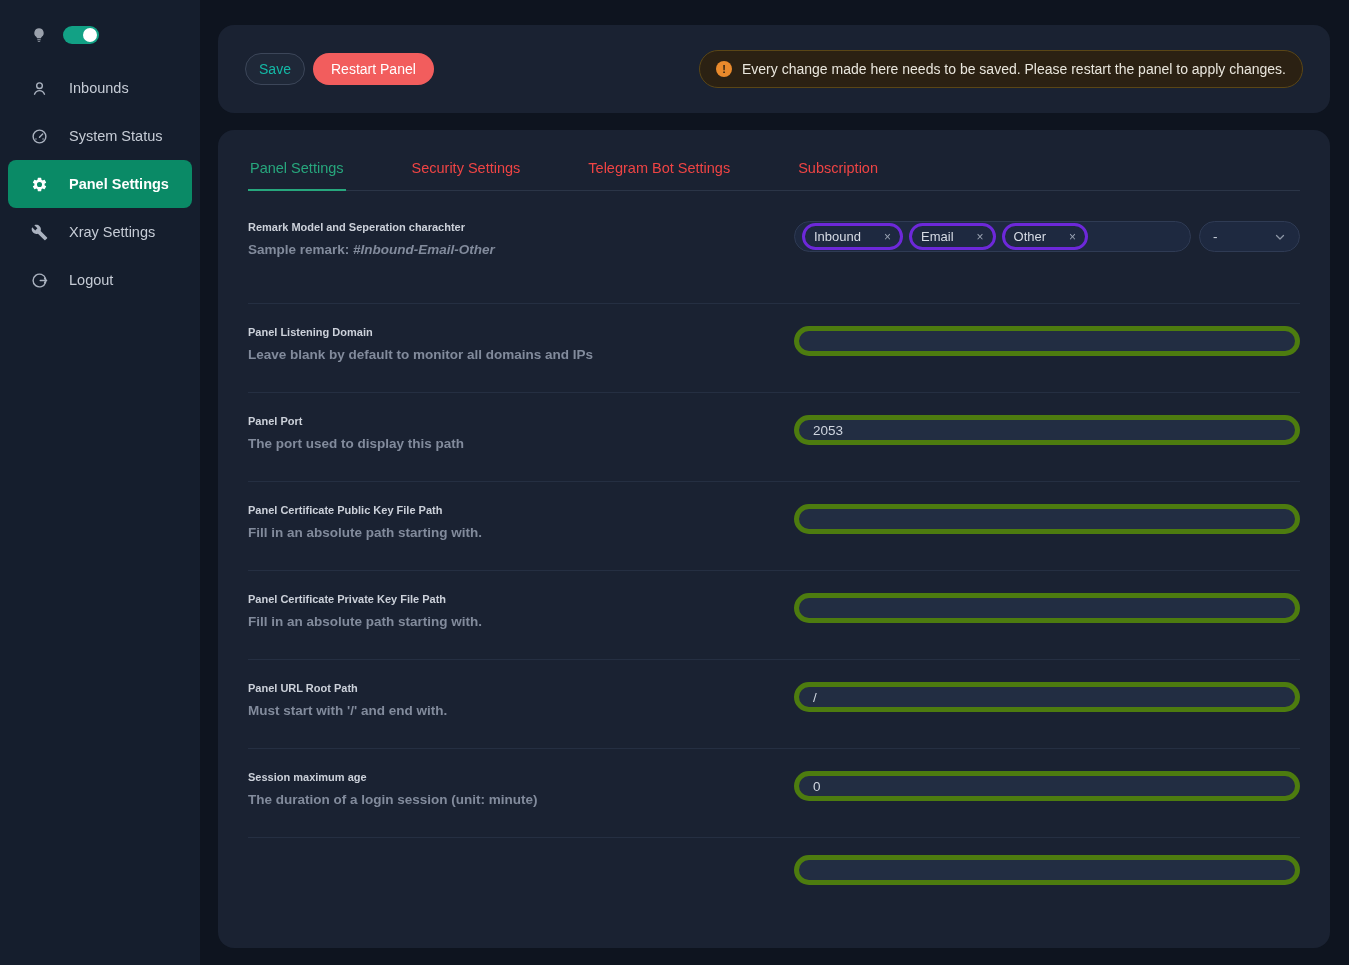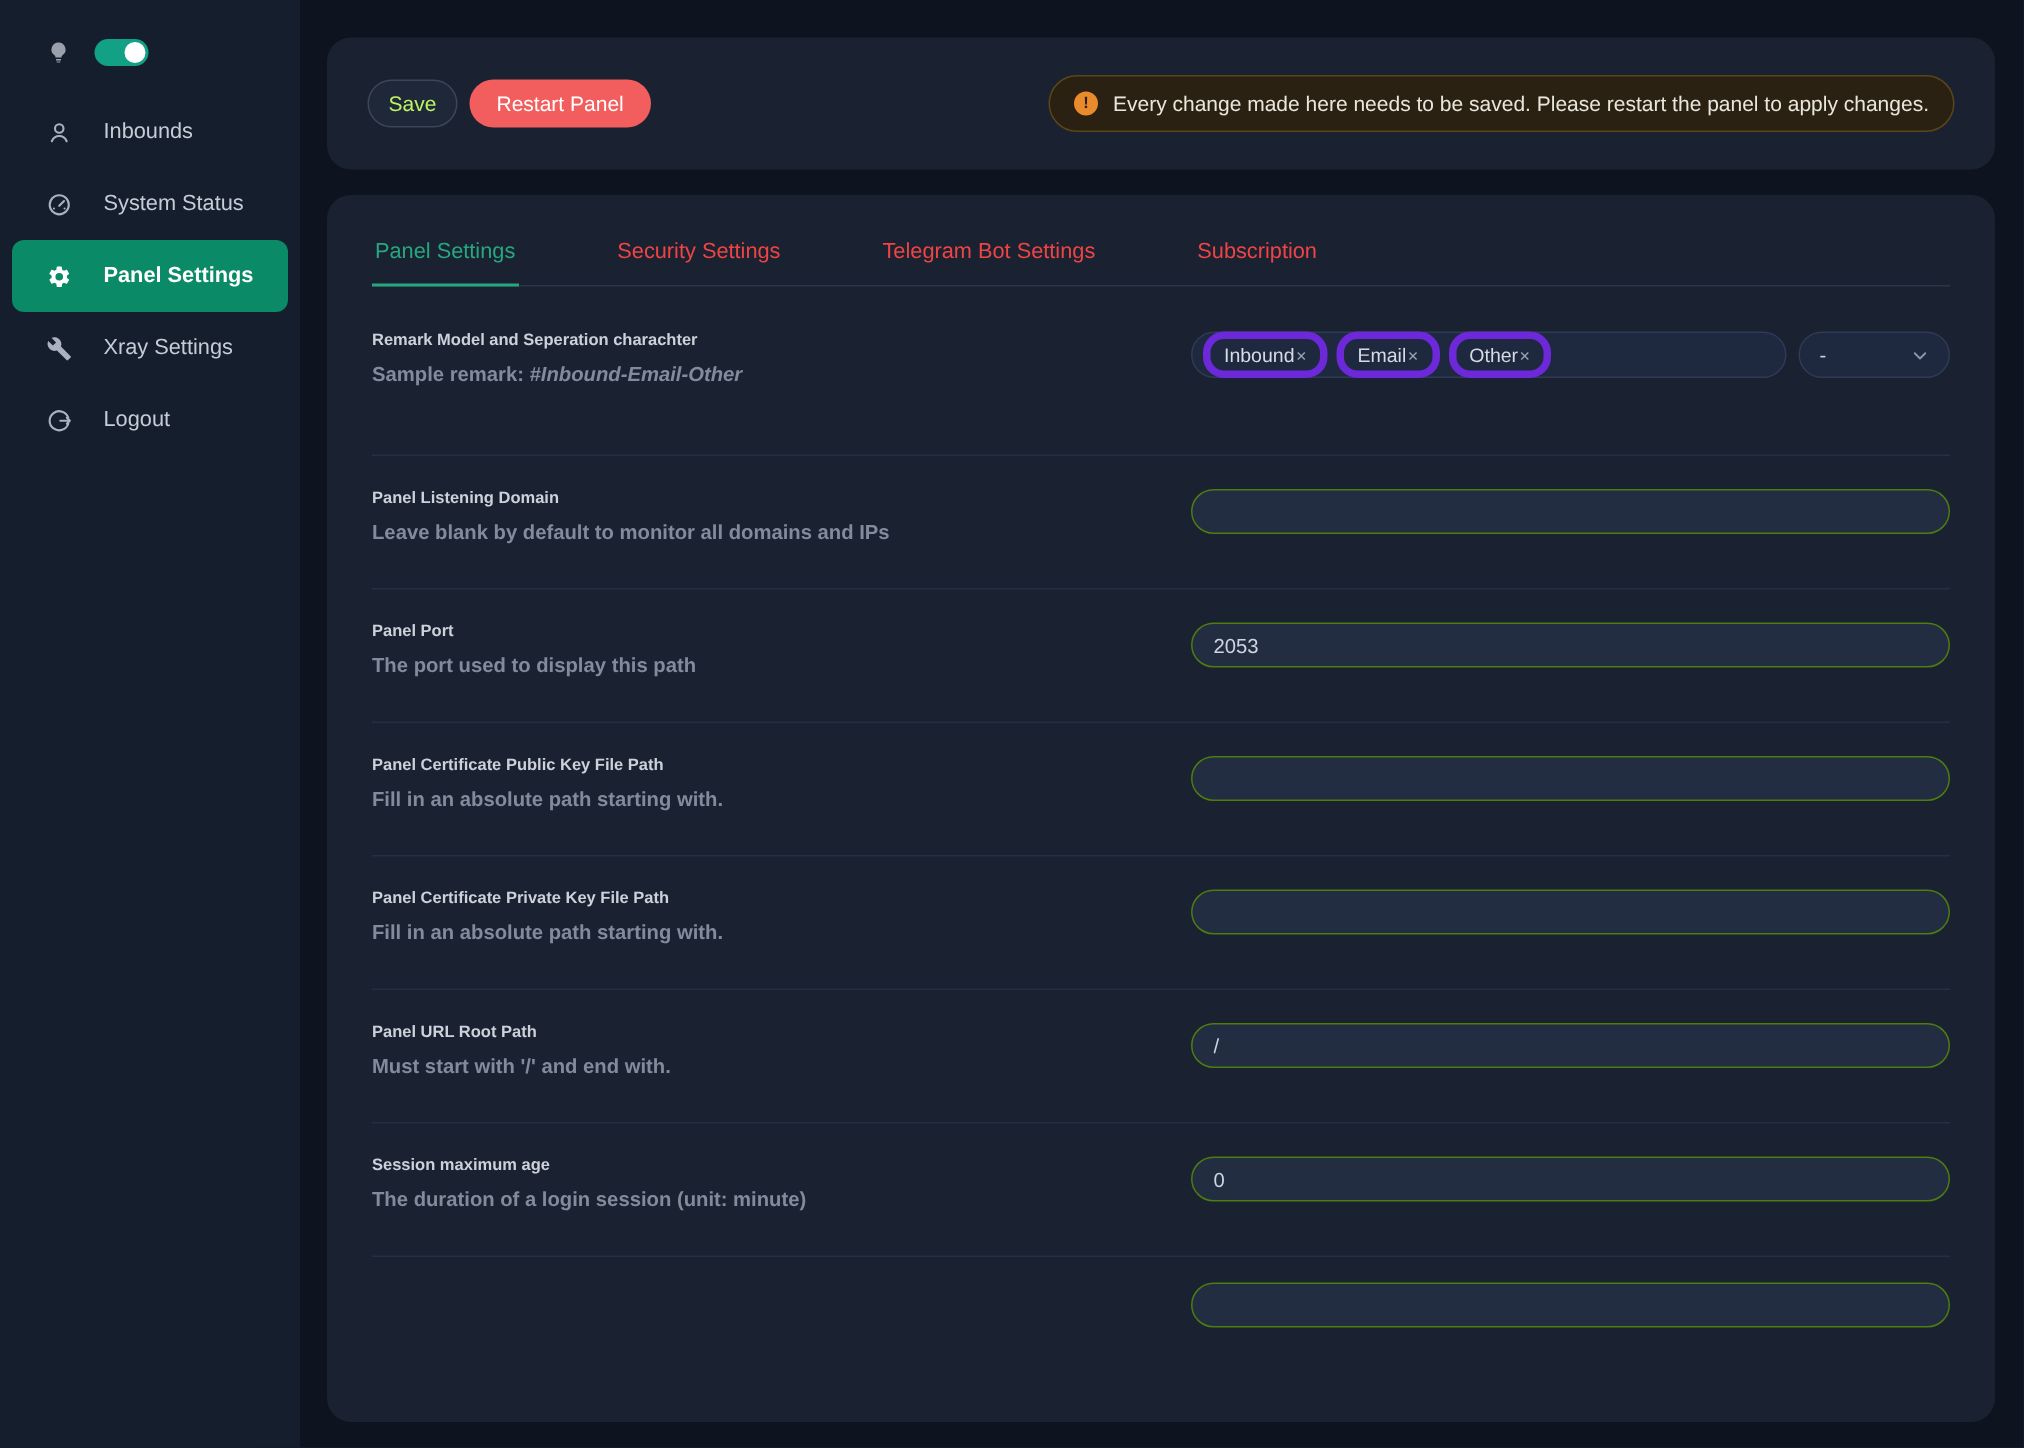--- a/index.html
+++ b/index.html
@@ -18,41 +18,41 @@
   .switch .knob { position:absolute; top:2px; right:2px; width:14px; height:14px; border-radius:50%; background:#fff; }
   .nav-item { height:48px; display:flex; align-items:center; gap:21px; padding-left:31px; color:#c6ccd6; font-size:14.5px; cursor:pointer; }
   .nav-item .nicon { width:17px; height:17px; color:#aab2bf; flex:none; }
   .nav-item.active { background:#0a8a66; color:#ffffff; margin:0 8px; padding-left:23px; border-radius:8px; font-weight:700; }
   .nav-item.active .nicon { color:#ffffff; }
   
   .main { flex:1; padding:25px 19px 0 18px; }
   .card { background:#1a2232; border-radius:16px; }
   .topbar { height:88px; display:flex; align-items:center; justify-content:space-between; padding:0 27px 0 27px; margin-bottom:17px; }
   .btn { border:none; border-radius:16px; height:32px; font-family:inherit; font-size:14px; cursor:pointer; }
-  .btn-save { width:60px; background:#1f2838; border:1px solid #3c4659; color:#bef264; }
+  .btn-save { width:60px; background:#1f2838; border:1px solid #3c4659; color:#14b8a6; }
   .btn-restart { padding:0 18px; background:#f25d5d; color:#ffffff; }
   .alert { display:flex; align-items:center; gap:10px; background:#2b2113; border:1px solid #5a4616; border-radius:19px; height:38px; padding:0 16px; font-size:14px; color:#e9e6dd; }
   .alert-icon { width:16px; height:16px; min-width:16px; border-radius:50%; background:#e98a2c; color:#2b2113; font-weight:700; font-size:11px; display:flex; align-items:center; justify-content:center; line-height:1; }
   
   .panel { padding:20px 30px 0 30px; height:818px; overflow:hidden; }
   .tabs { display:flex; gap:64px; border-bottom:1px solid #2b3547; }
   .tab { padding:10px 2px 14px 2px; font-size:14.5px; color:#ef4444; cursor:pointer; position:relative; }
   .tab.active { color:#27a77d; }
   .tab.active::after { content:""; position:absolute; left:0; right:0; bottom:-1px; height:2px; background:#27a77d; }
   
   .frow { display:flex; justify-content:space-between; align-items:flex-start; border-bottom:1px solid #252f42; height:89px; padding-top:22px; }
   .frow.first { height:113px; padding-top:30px; }
   .fleft { flex:1; padding-right:40px; }
   .flabel { font-size:11px; font-weight:700; color:#ccd1da; }
   .fsub { margin-top:9px; font-size:13.5px; color:#828b9c;font-weight:bold; }
   .fsub em { font-style:italic; }
   .fright { width:506px; min-width:506px; display:flex; gap:8px; }
-  .pill-input { width:100%; height:30px; border-radius:15px; background:#222d42; border:1px solid #4d7c0f; color:#cfd5df; font-size:13.5px; padding:0 14px; font-family:inherit; outline:none; }
+  .pill-input { width:100%; height:30px; border-radius:15px; background:#222d42; border:5px solid #4d7c0f; color:#cfd5df; font-size:13.5px; padding:0 14px; font-family:inherit; outline:none; }
   .tags-box { flex:1; height:31px; border-radius:16px; background:#1e2940; border:1px solid #2f3b54; display:flex; align-items:center; gap:6px; padding:0 7px; }
-  .tag { display:inline-flex; align-items:center; gap:1px; border:5px solid #6d28d9; border-radius:14px; padding:3px 9px; font-size:13px; color:#d6dbe4; }
+  .tag { display:inline-flex; align-items:center; gap:23px; border:3px solid #6d28d9; border-radius:14px; padding:3px 9px; font-size:13px; color:#d6dbe4; }
   .tag .x { color:#9aa3b2; font-size:12px; cursor:pointer; line-height:1; }
   .select { width:101px; min-width:101px; height:31px; border-radius:16px; background:#1e2940; border:1px solid #2f3b54; display:flex; align-items:center; justify-content:space-between; padding:0 13px; font-size:13.5px; color:#cfd5df; cursor:pointer; }
   .select .chev { width:12px; height:12px; color:#8d96a6; }
   .partial-row { padding-top:17px; display:flex; justify-content:flex-end; }
   .partial-row .pill-input { width:506px; }
   svg { display:block; }
 </style>
 </head>
 <body>
 

